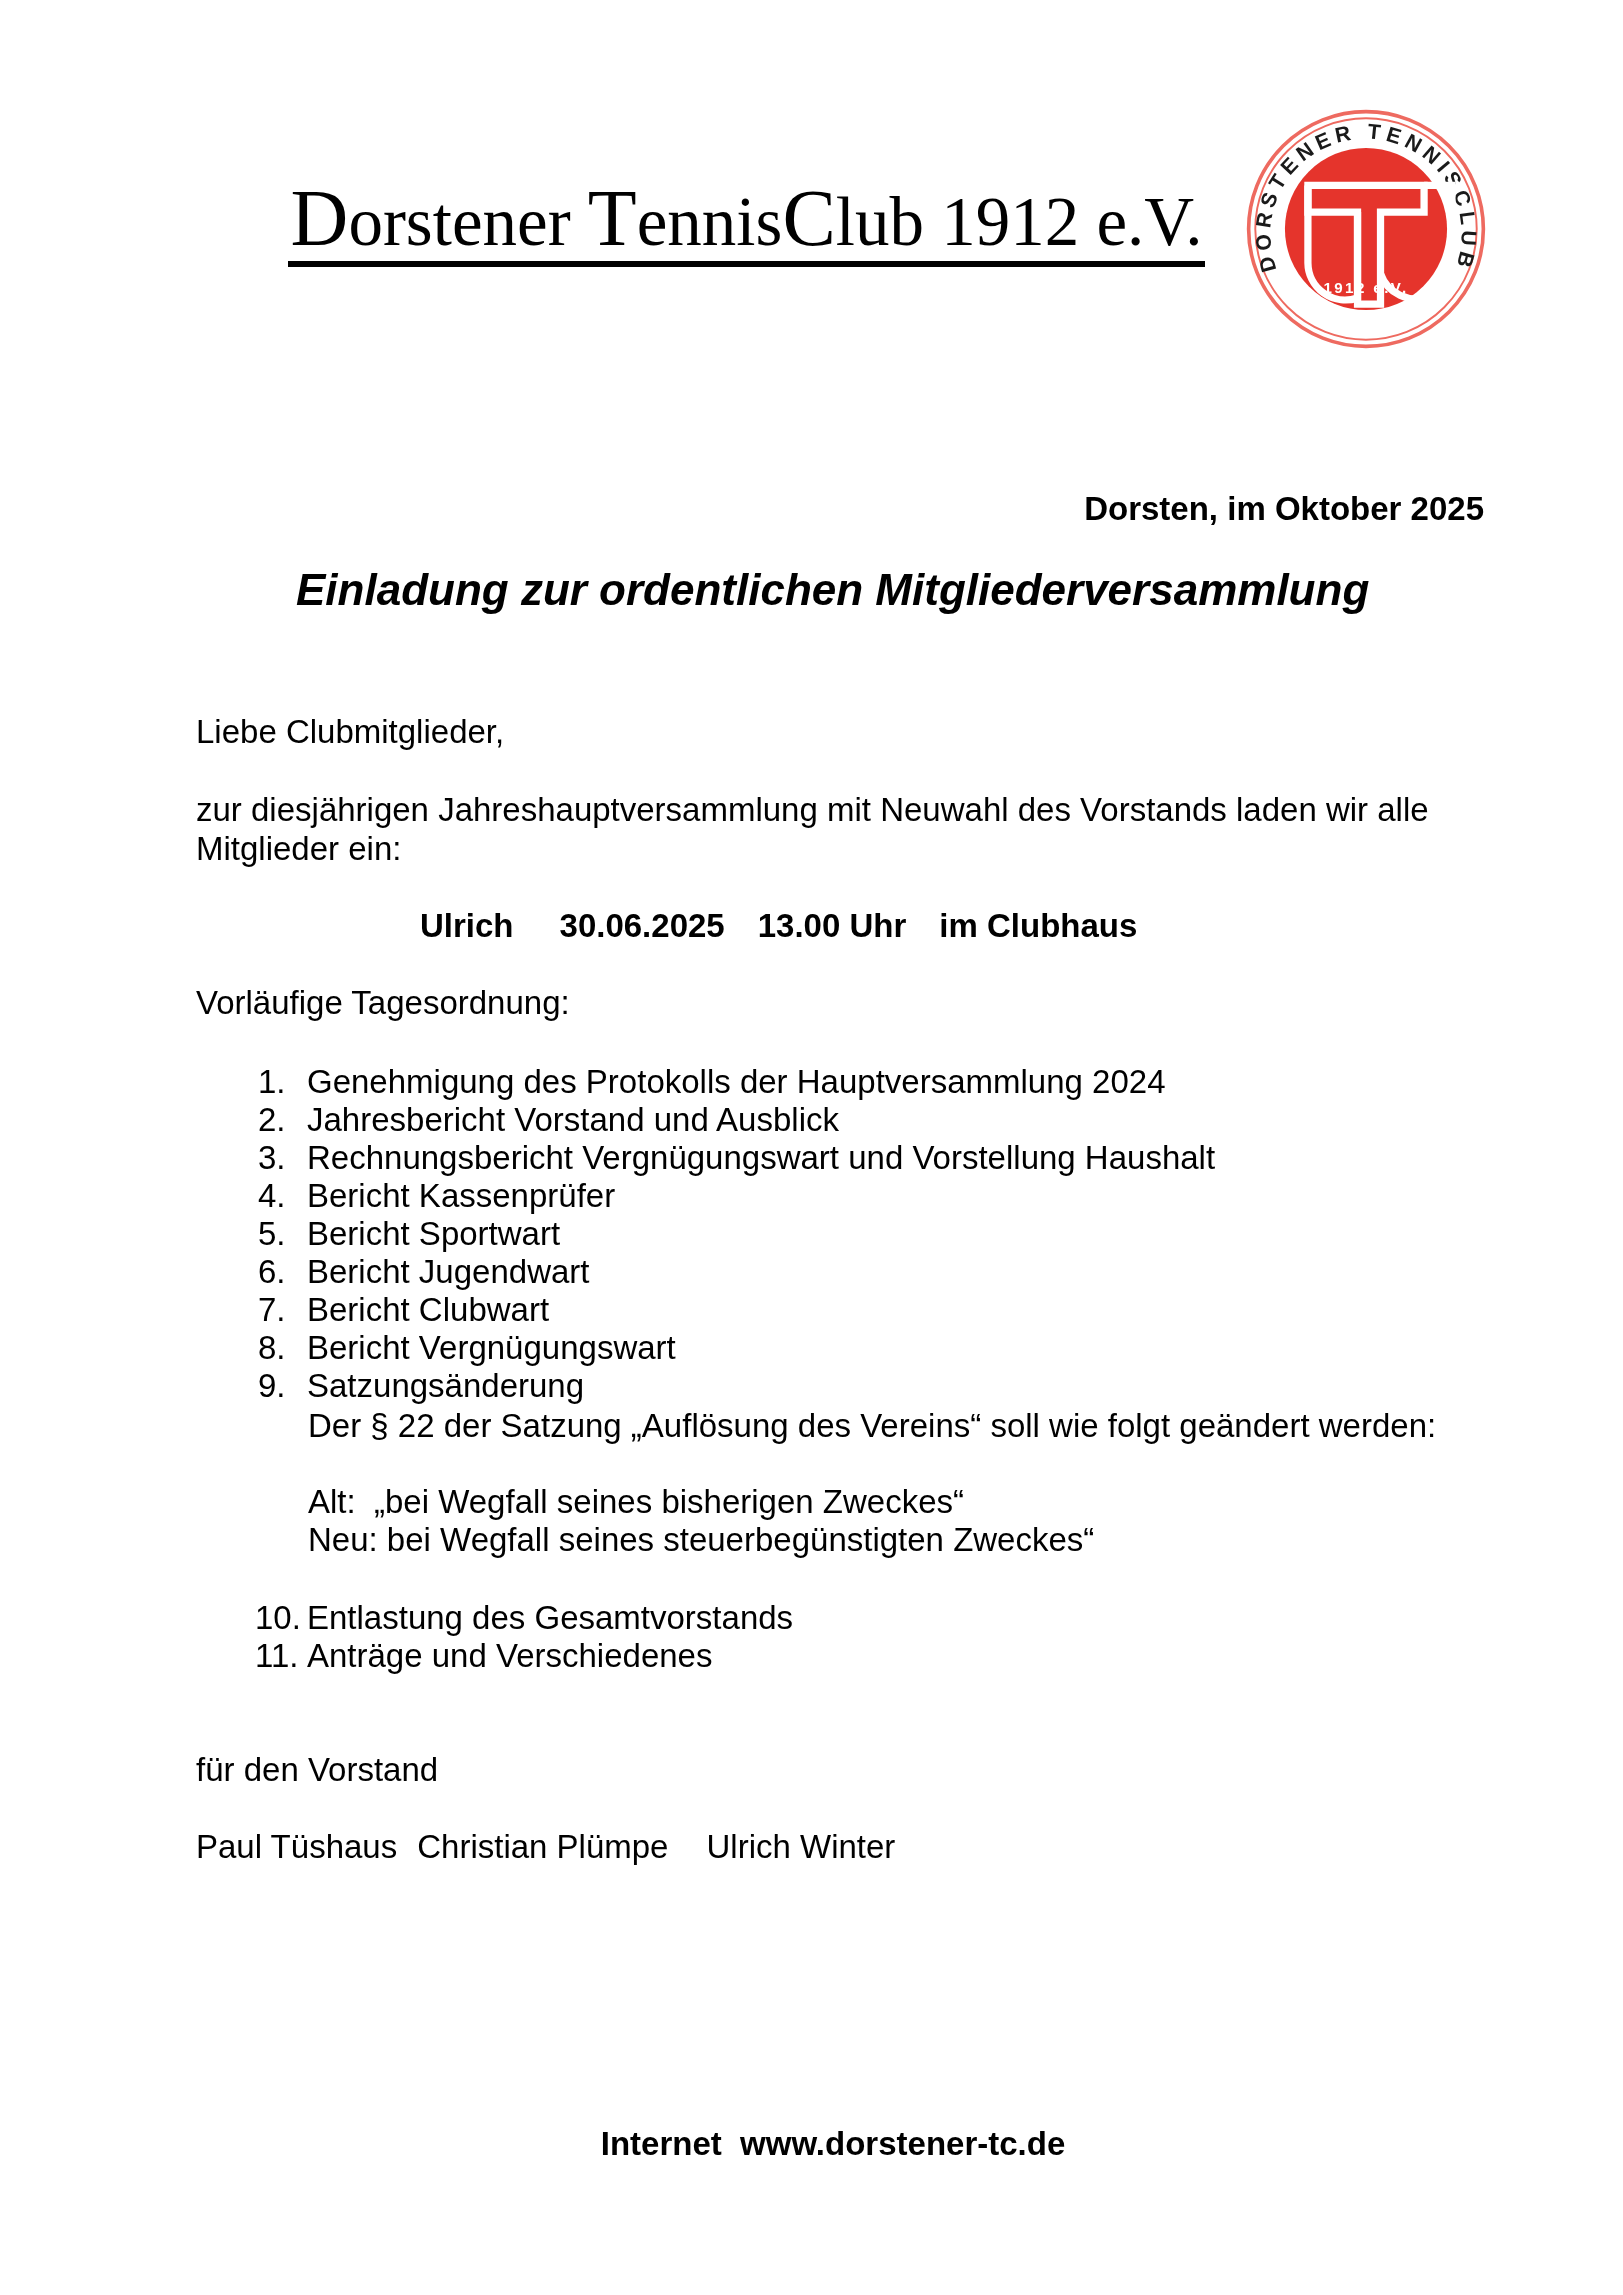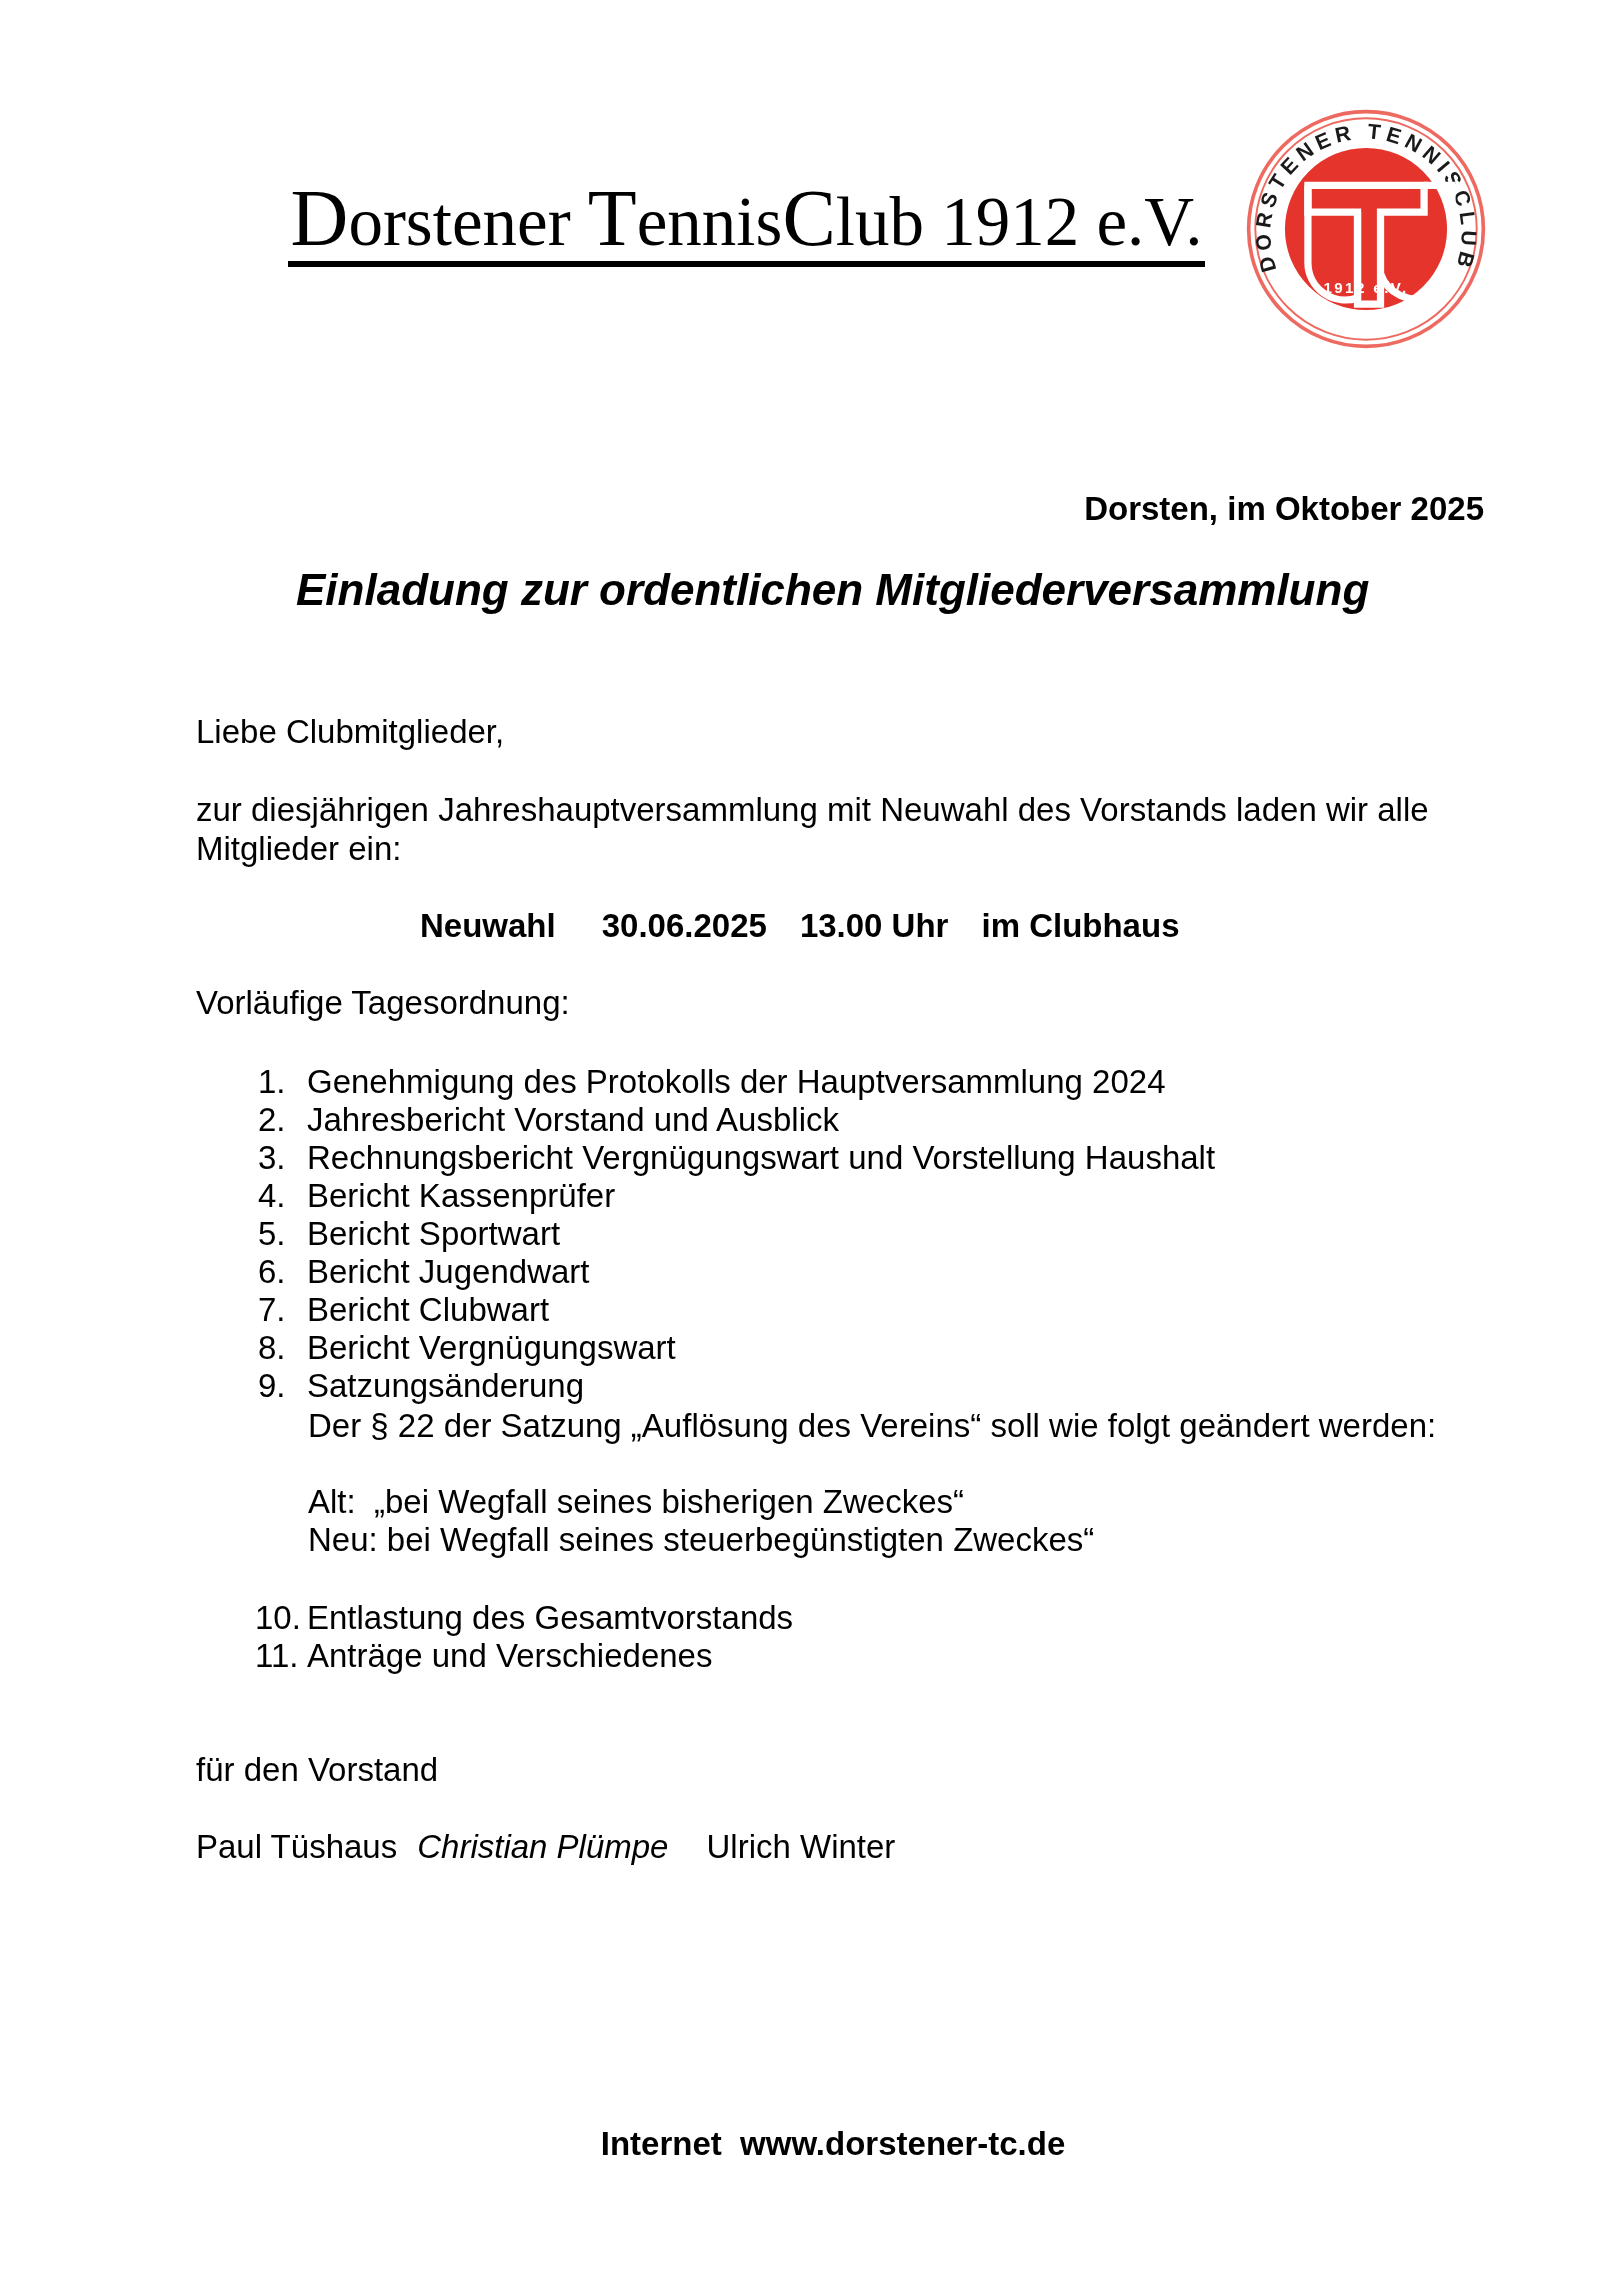--- a/index.html
+++ b/index.html
@@ -50,21 +50,21 @@
   .agenda-tail { left: 196px; top: 1599px; }
   .agenda .row, .agenda-tail .row { display: flex; height: 38px; }
   .agenda .num { margin-left: 62px; width: 49px; flex: 0 0 49px; }
   .agenda-tail .num { margin-left: 59px; width: 52px; flex: 0 0 52px; }
 
   .amendment { left: 308px; top: 1407px; }
   .amendment .line { height: 38px; }
 
   .closing   { left: 196px; top: 1751px; }
   .signature { left: 196px; top: 1828px; white-space: nowrap; }
-  .signature .sig-gap-a { margin-left: 20px; font-style: italic; }
+  .signature .sig-gap-a { margin-left: 20px; }
   .signature .sig-gap-b { margin-left: 38px; }
 
   .footer {
     left: 43px; top: 2124px; width: 1580px;
     text-align: center; font-weight: bold;
     font-size: 33px; line-height: 39px;
   }
 </style>
 </head>
 <body>
@@ -97,21 +97,21 @@
 <div class="abs heading t">Einladung zur ordentlichen Mitgliederversammlung</div>
 
 <div class="abs body-text greeting t">Liebe Clubmitglieder,</div>
 
 <div class="abs body-text intro">
   <div class="t">zur diesjährigen Jahreshauptversammlung mit Neuwahl des Vorstands laden wir alle</div>
   <div class="t">Mitglieder ein:</div>
 </div>
 
 <div class="abs body-text meeting">
-  <span class="t">Neuwahl</span><span class="gap-a t">30.06.2025</span><span class="gap-b t">13.00 Uhr</span><span class="gap-b t">im Clubhaus</span>
+  <span class="t">Ulrich</span><span class="gap-a t">30.06.2025</span><span class="gap-b t">13.00 Uhr</span><span class="gap-b t">im Clubhaus</span>
 </div>
 
 <div class="abs body-text agenda-label t">Vorläufige Tagesordnung:</div>
 
 <div class="abs body-text agenda">
   <div class="row">
       <span class="num t">1.</span>
       <span class="t">Genehmigung des Protokolls der Hauptversammlung 2024</span>
     </div>
   <div class="row">

